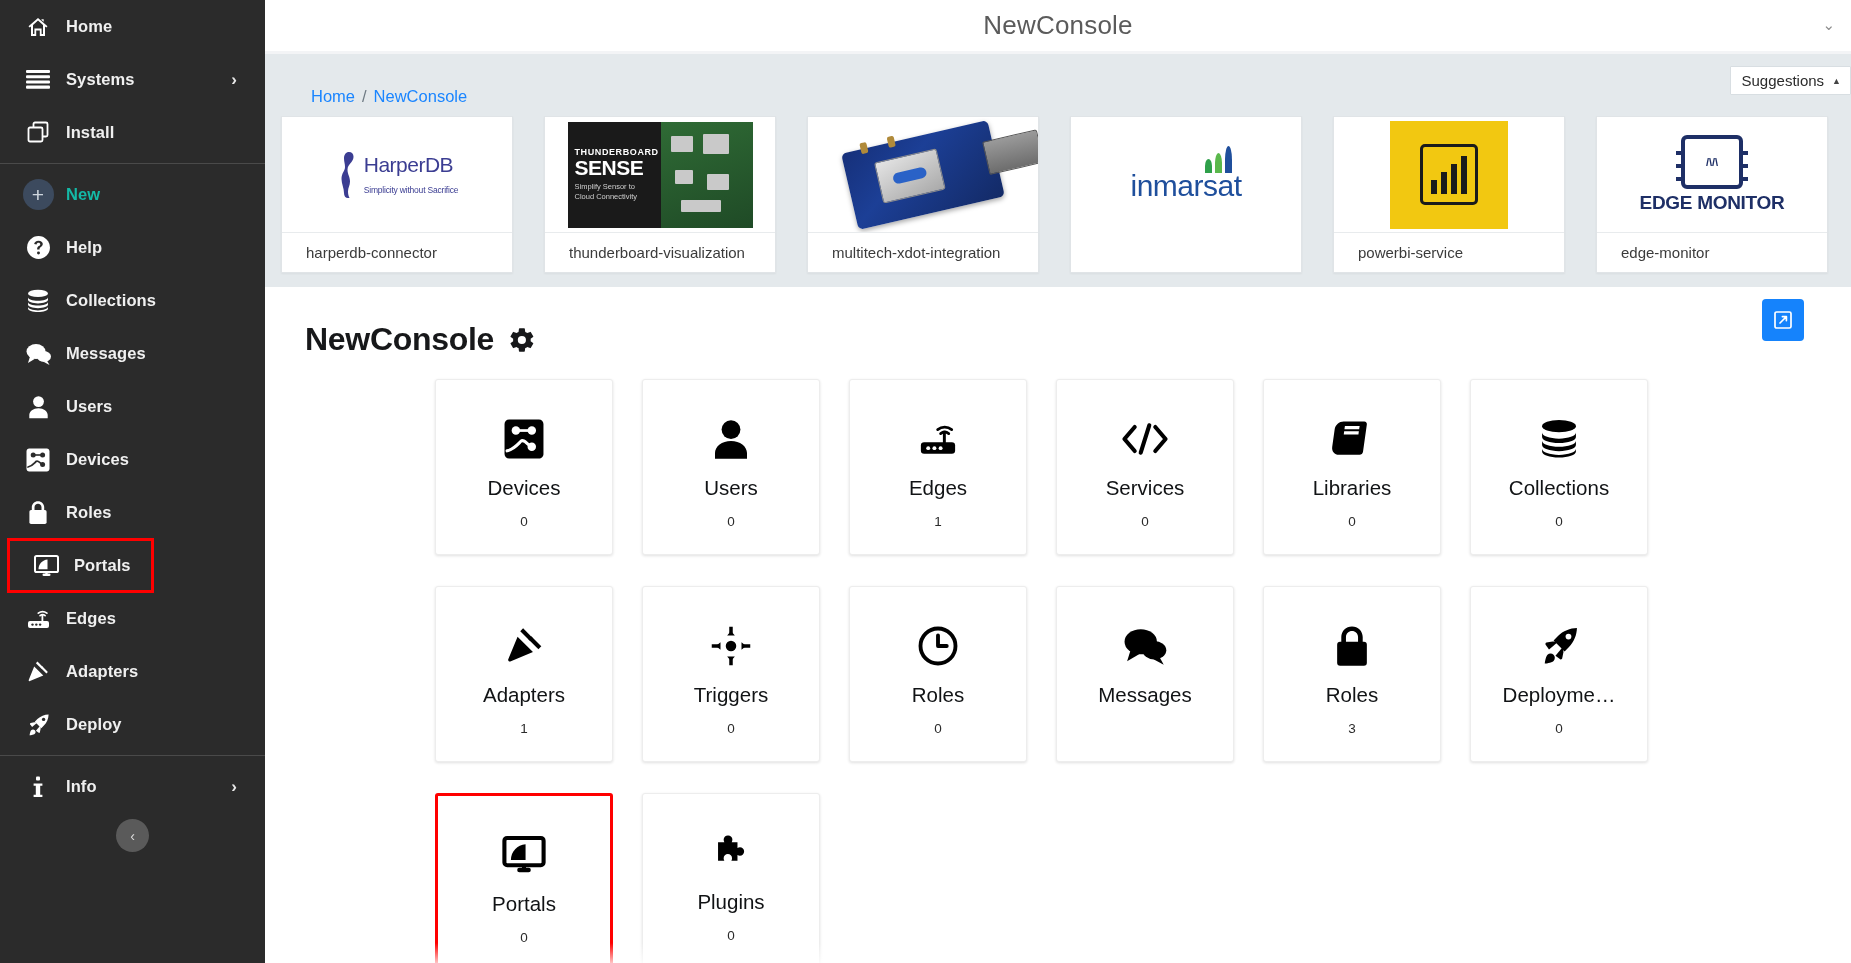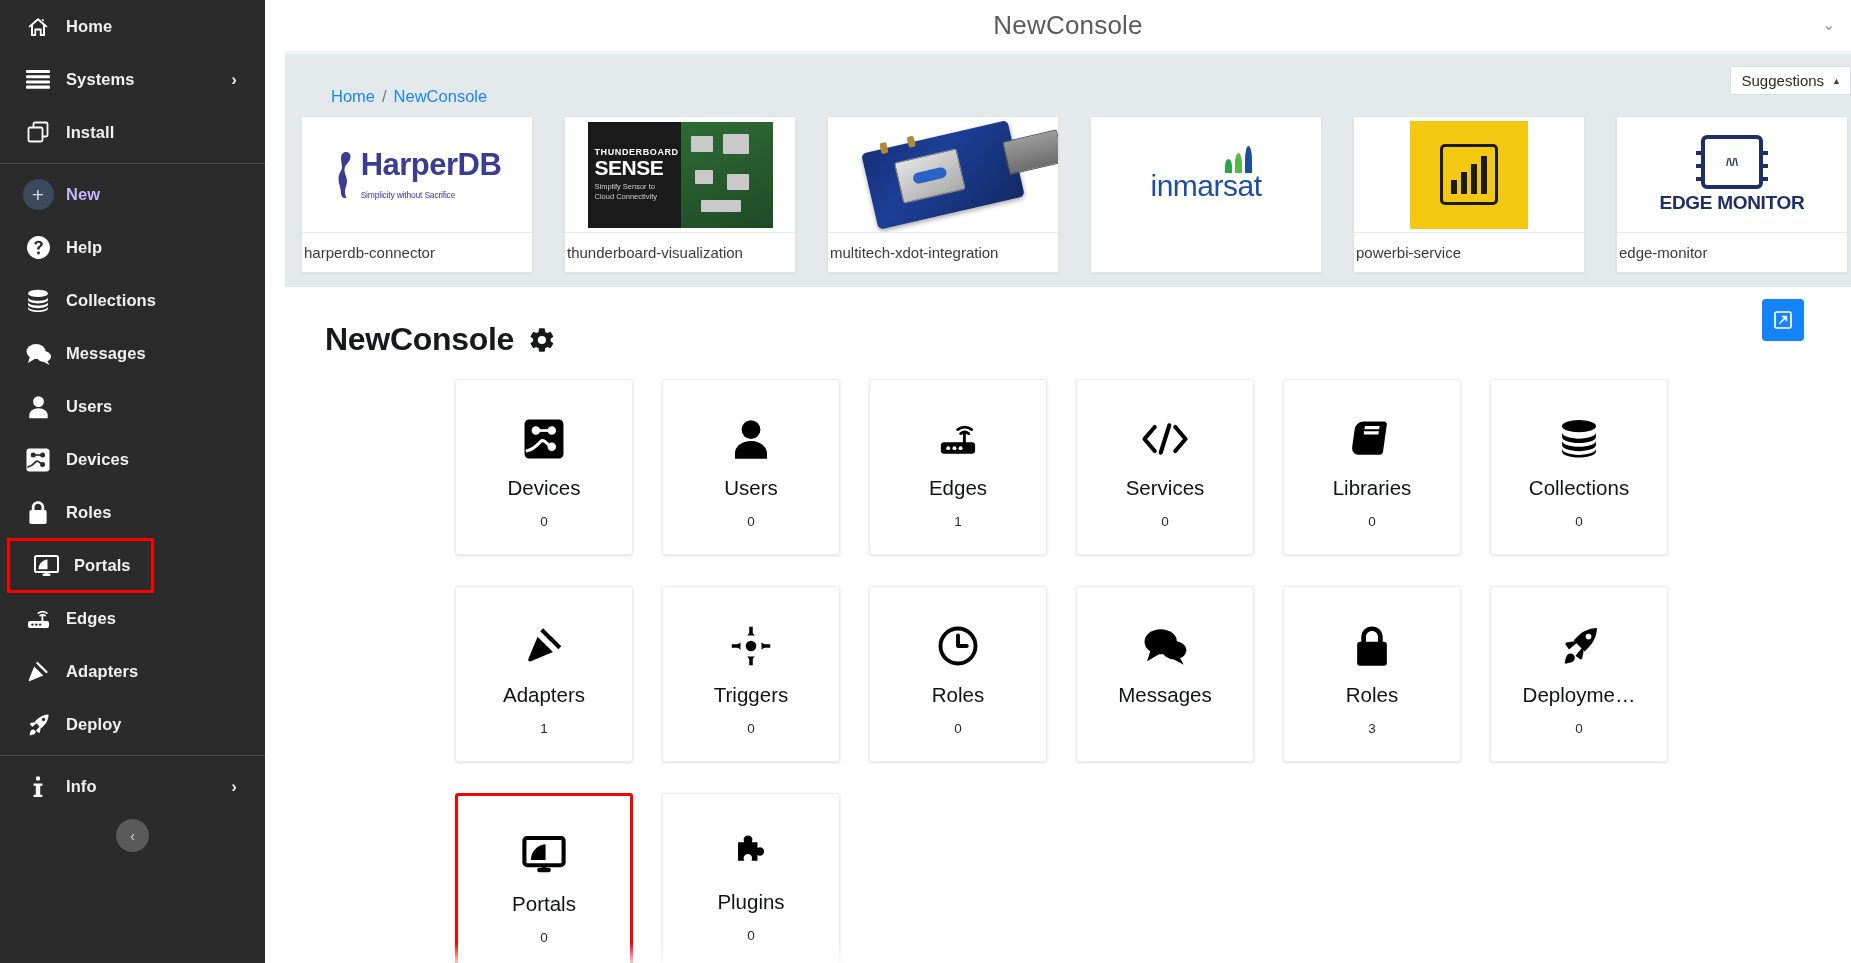--- a/index.html
+++ b/index.html
@@ -2,21 +2,21 @@
 <html><head>
 <meta charset="utf-8">
 <style>
   * { box-sizing: border-box; margin: 0; padding: 0; }
   html, body {
     width: 1851px; height: 963px;
     overflow: hidden;
     font-family: "Liberation Sans", sans-serif;
     background: #ffffff;
   }
-  .app { display: flex; width: 1851px; height: 777px; position: relative; gap: 20px; }
+  .app { display: flex; width: 1851px; height: 777px; position: relative; }
 
   
   .sidebar {
     width: 265px; min-width: 265px; height: 963px;
     background: #2b2b2b;
     color: #ffffff;
     display: flex; flex-direction: column;
     position: relative;
     overflow: hidden;
   }
@@ -31,21 +31,21 @@
   .nav-icon {
     width: 56px; min-width: 56px;
     display: flex; align-items: center; justify-content: center;
     color: #ffffff;
   }
   .nav-icon svg { display: block; }
   .nav-label {
     font-size: 16.5px; font-weight: 600; color: #f0f0f0;
     letter-spacing: .1px;
   }
-  .nav-item.dim .nav-label { color: #c4b5fd; }
+  .nav-item.dim .nav-label { color: #14b8a6; }
   .nav-chevron {
     position: absolute; right: 28px; top: 50%; transform: translateY(-50%);
     font-size: 17px; color: #e8e8e8; font-weight: 600;
   }
   .nav-divider { height: 1px; background: #4a4a4a; margin: 4px 0; }
   .new-badge {
     width: 31px; height: 31px; border-radius: 50%;
     background: #3c4a5e; display: flex; align-items: center; justify-content: center;
     color: #cfd6de; font-size: 21px; line-height: 1; font-weight: 400;
   }
@@ -115,28 +115,28 @@
     box-shadow: 0 1px 2px rgba(0,0,0,.05);
   }
   .scard-img {
     height: 115px;
     display: flex; align-items: center; justify-content: center;
     overflow: hidden;
     background: #fff;
   }
   .scard-label {
     border-top: 1px solid #e8ebed;
-    padding: 11px 0 11px 2px;
+    padding: 11px 0 11px 24px;
     font-size: 15px; color: #3b3b3b;
     white-space: nowrap;
   }
 
   
   .harper { display:flex; align-items:center; gap:2px; }
-  .harper-txt { color:#3b3d92; font-size:31px; font-weight:700; letter-spacing:-.5px; line-height:1;}
+  .harper-txt { color:#3b3d92; font-size:21px; font-weight:400; letter-spacing:-.5px; line-height:1;}
   .harper-sub { color:#3b3d92; font-size:8.5px; letter-spacing:-.2px; margin-top:10px; }
   .board {
     width: 150px; height: 78px; border-radius: 5px;
     background: linear-gradient(142deg,#16307a 0%,#1c3f96 38%,#132a66 100%);
     transform: rotate(-13deg);
     position: relative; box-shadow: 0 2px 5px rgba(0,0,0,.35);
   }
   .board .chip {
     position:absolute; left:30px; top:16px; width:64px; height:42px;
     background: linear-gradient(160deg,#e4e4e4,#a9a9a9); border-radius:3px;

